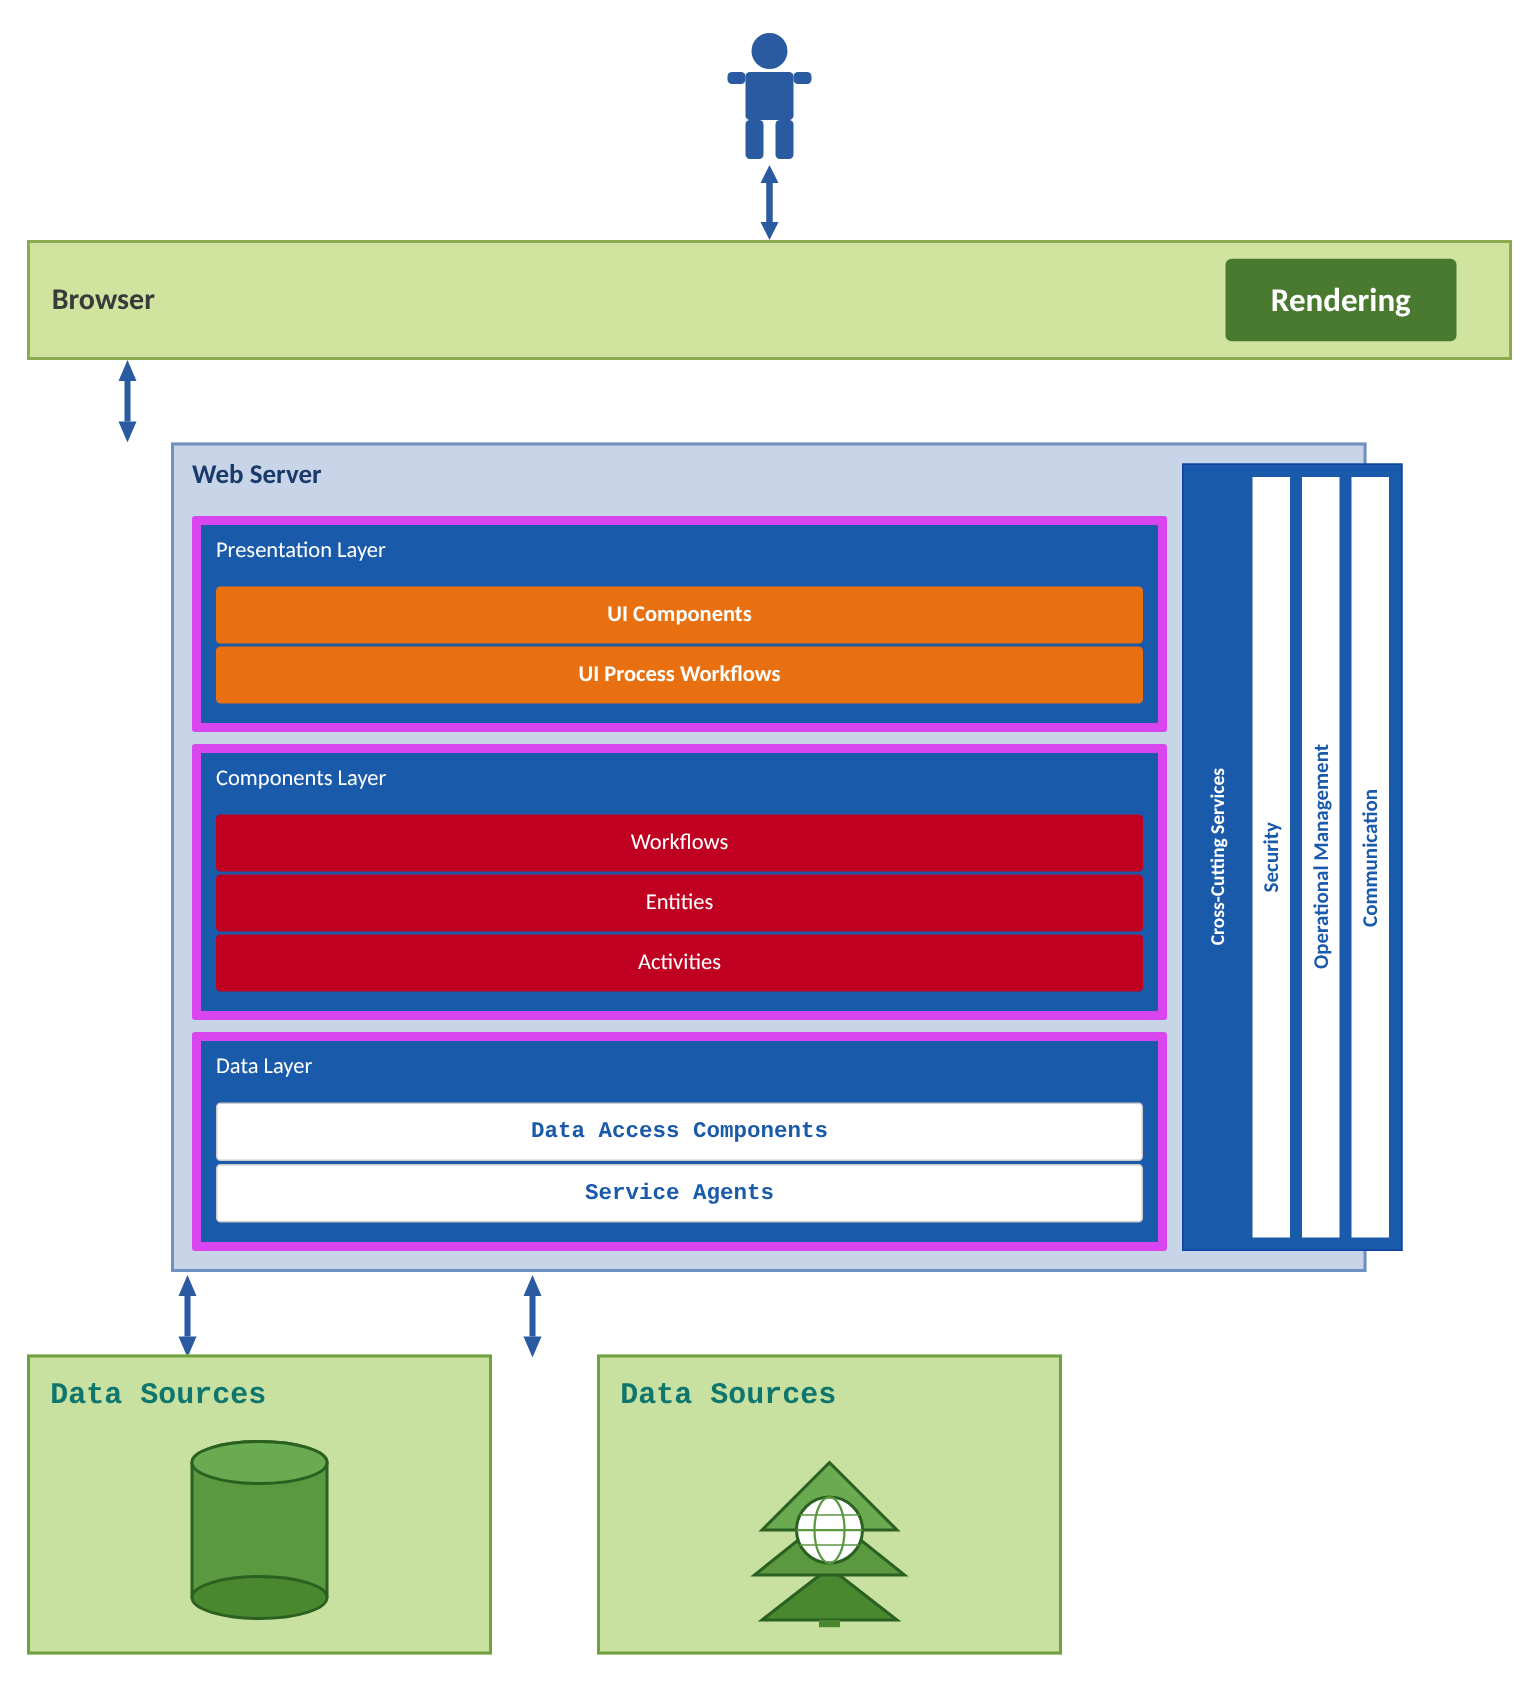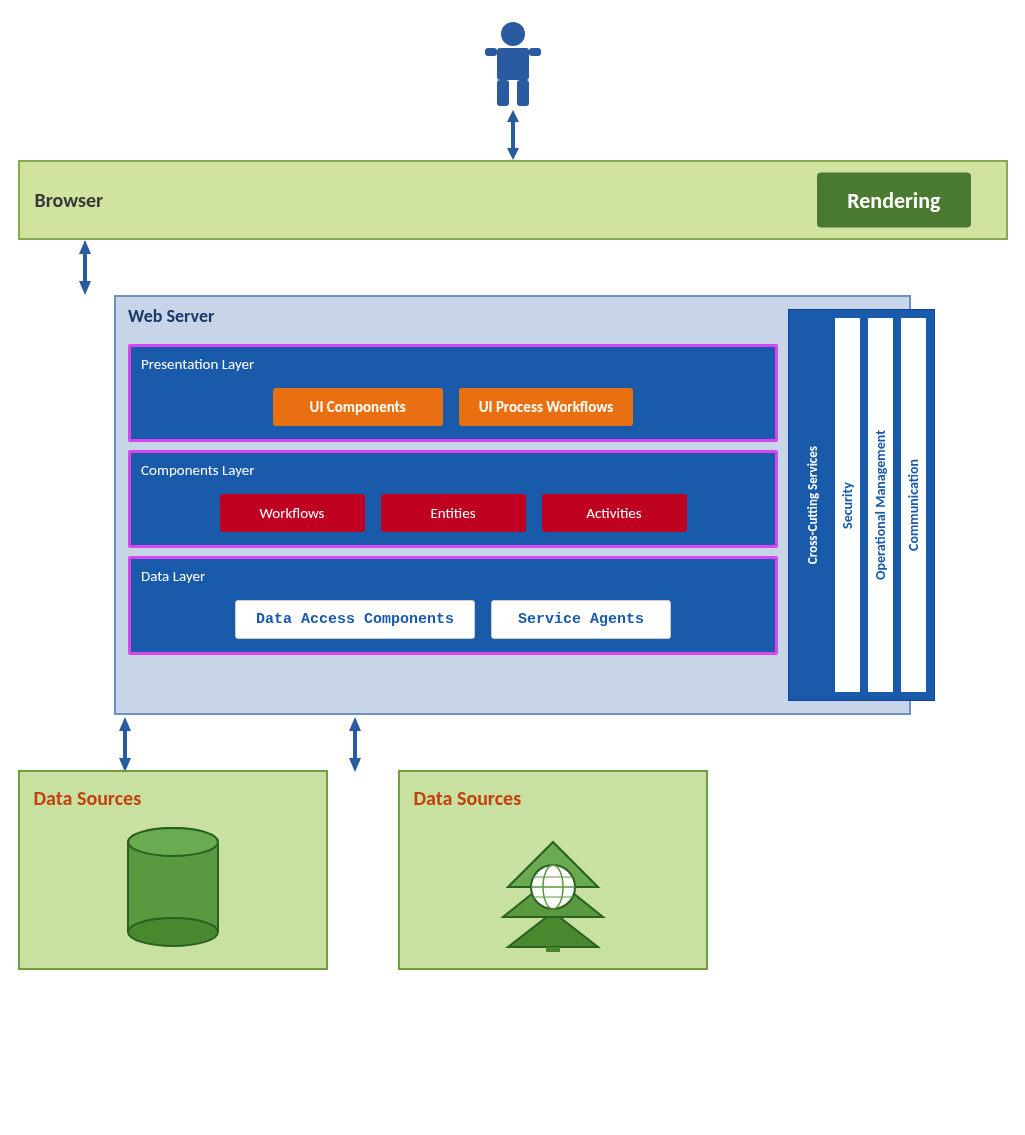--- a/index.html
+++ b/index.html
@@ -99,35 +99,35 @@
 
     .webserver-right {
       flex: 1;
       display: flex;
       align-items: stretch;
     }
 
     
     .layer-box {
       background: #1a5aaa;
-      border: 3px solid #d946ef;
+      border: 6px solid #d946ef;
       padding: 8px 10px;
       border-radius: 2px;
     }
 
     .layer-label {
       color: white;
       font-size: 15px;
       margin-bottom: 10px;
     }
 
     .layer-components {
       display: flex;
-      flex-direction: row;
-      gap: 16px;
+      flex-direction: column;
+      gap: 2px;
       padding: 5px 0;
       justify-content: center;
     }
 
     .component-orange {
       background: #e87010;
       color: white;
       font-size: 15px;
       font-weight: bold;
       padding: 10px 20px;
@@ -221,21 +221,22 @@
       width: 310px;
       display: flex;
       flex-direction: column;
       align-items: flex-start;
       min-height: 200px;
     }
 
     .data-source-label {
       font-size: 20px;
       font-weight: bold;
-      color: #c2410c;
+      color: #0f766e;
+      font-family: Liberation Mono, monospace;
     }
 
     .data-source-icon {
       display: flex;
       align-items: center;
       justify-content: center;
       width: 100%;
       flex: 1;
     }
   </style>

